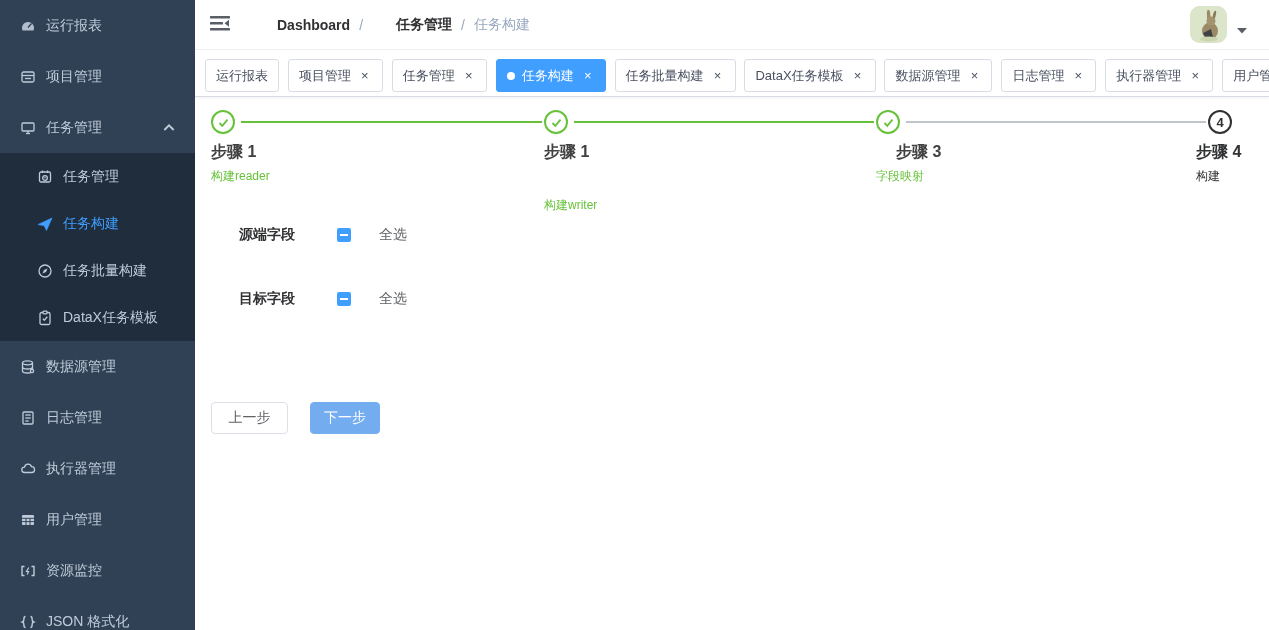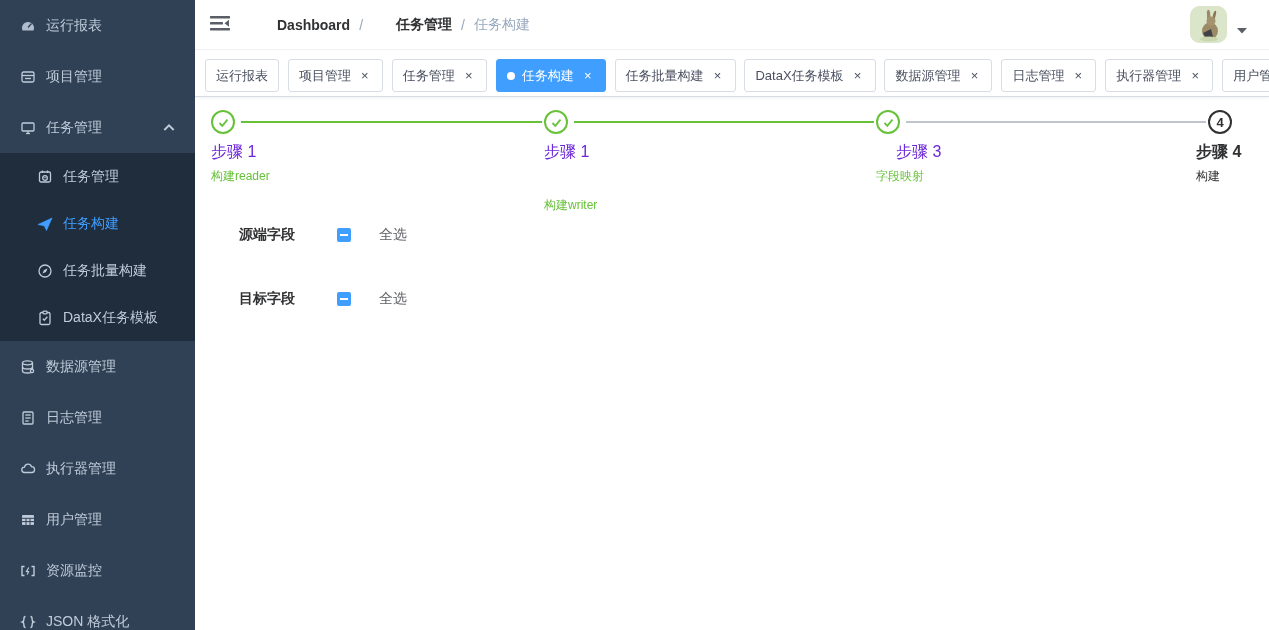--- a/index.html
+++ b/index.html
@@ -77,21 +77,21 @@
   
   .steps { position:relative; height:88px; }
   .step-circle {
     position:absolute; top:0; width:24px; height:24px; border-radius:50%;
     border:2px solid #67C23A; background:#fff; display:flex; align-items:center; justify-content:center;
   }
   .step-circle svg { width:13px; height:13px; }
   .step-circle.pending { border-color:#303133; color:#303133; font-size:13px; font-weight:700; }
   .step-line { position:absolute; top:11px; height:2px; background:#67C23A; }
   .step-line.grey { background:#c0c4cc; }
-  .step-title { position:absolute; top:32px; font-size:16px; color:#6d28d9; white-space:nowrap; }
+  .step-title { position:absolute; top:32px; font-size:16px; color:#404040; white-space:nowrap;font-weight:bold; }
   .step-title.pending { color:#303133; font-weight:700; }
   .step-desc { position:absolute; top:58px; font-size:12px; color:#67C23A; white-space:nowrap; }
   .step-desc.pending { color:#303133; }
 
   
   .field-row { display:flex; align-items:center; margin-left:0; }
   .field-row.first { margin-top:28px; }
   .field-row.second { margin-top:46px; }
   .field-label { width:84px; text-align:right; font-weight:700; color:#303133; font-size:14px; }
   .checkbox-wrap { display:flex; align-items:center; margin-left:42px; cursor:pointer;gap:20px; }
@@ -396,16 +396,20 @@
       </div>
 
       <div class="field-row second">
         <span class="field-label">目标字段</span>
         <span class="checkbox-wrap">
           <span class="checkbox-ind"></span>
           <span class="checkbox-label">全选</span>
         </span>
       </div>
 
+      <div class="actions">
+        <button class="btn btn-prev">上一步</button>
+        <button class="btn btn-next">下一步</button>
+      </div>
 
     </div>
   </div>
 </div>
 
 </body></html>

